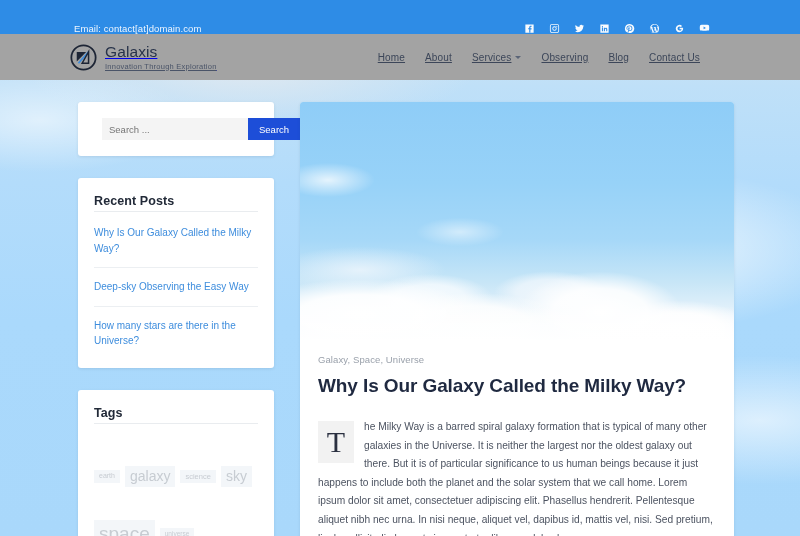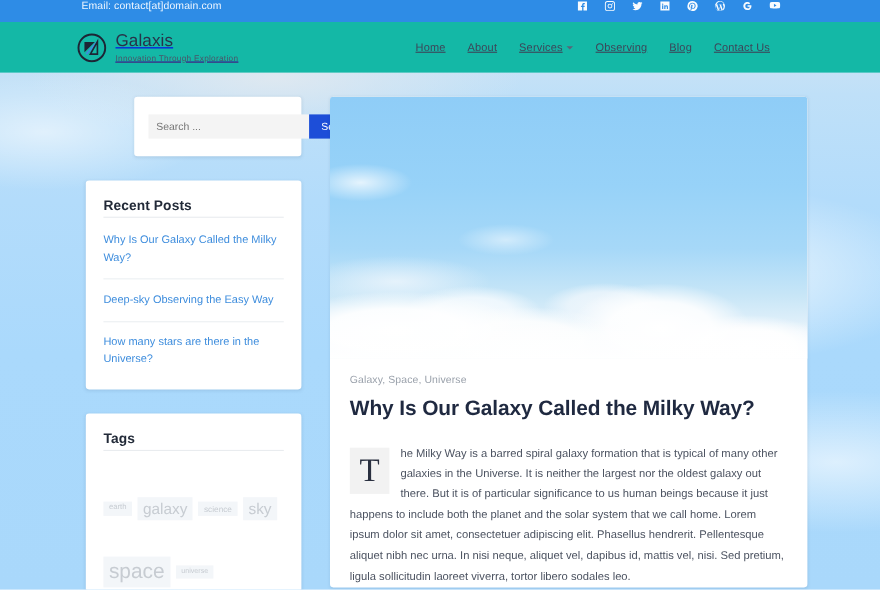--- a/index.html
+++ b/index.html
@@ -16,24 +16,24 @@
     background:
       radial-gradient(ellipse 340px 120px at 620px 250px, rgba(255,255,255,0.85) 0%, rgba(255,255,255,0) 70%),
       radial-gradient(ellipse 260px 90px at 760px 420px, rgba(255,255,255,0.6) 0%, rgba(255,255,255,0) 72%),
       radial-gradient(ellipse 200px 70px at 40px 120px, rgba(255,255,255,0.55) 0%, rgba(255,255,255,0) 75%),
       radial-gradient(ellipse 300px 80px at 250px 70px, rgba(225,233,240,0.9) 0%, rgba(225,233,240,0) 75%),
       linear-gradient(180deg, #cfdbe6 0%, #cfe4f4 6%, #bfe0f8 16%, #b3dcfb 34%, #aad9fc 60%, #a9d8fb 100%);
   }
 
   
   .topbar {
-    height: 20px;
+    height: 34px;
     background: #2e8ce6;
     display: flex;
-    align-items: flex-start;
+    align-items: flex-end;
     padding: 0 12px 0 74px;
     color: #ffffff;
   }
   .topbar-email {
     font-size: 9.5px;
     letter-spacing: .1px;
     color: #eef6ff;
   }
   .social {
     margin-left: auto;
@@ -46,21 +46,21 @@
     width: 11px;
     height: 11px;
     display: block;
     fill: #ffffff;
     opacity: .97;
   }
 
   
   .header {
     height: 46px;
-    background: #14b8a6;
+    background: #a3a3a3;
     display: flex;
     align-items: center;
     padding: 0 18px 0 70px;
   }
   .brand { display: flex; align-items: center; gap: 8px; }
   .logo-mark { width: 27px; height: 27px; display: block; }
   .brand-text { display: flex; flex-direction: column; line-height: 1; }
   .brand-name {
     font-size: 15.5px;
     color: #28334a;
@@ -110,21 +110,21 @@
 
   
   .sidebar { width: 196px; flex: 0 0 196px; }
   .widget {
     background: #ffffff;
     border-radius: 3px;
     box-shadow: 0 1px 3px rgba(40,70,110,.12);
     padding: 16px 16px 16px 16px;
     margin-bottom: 22px;
   }
-  .widget.search-widget { padding: 16px 13px; margin-left: 44px; }
+  .widget.search-widget { padding: 16px 24px; }
   .widget-title {
     font-size: 12.5px;
     color: #222a38;
     font-weight: 700;
     letter-spacing: .1px;
     padding-bottom: 3px;
     border-bottom: 1px solid #e9ecef;
     margin-bottom: 2px;
   }
 

